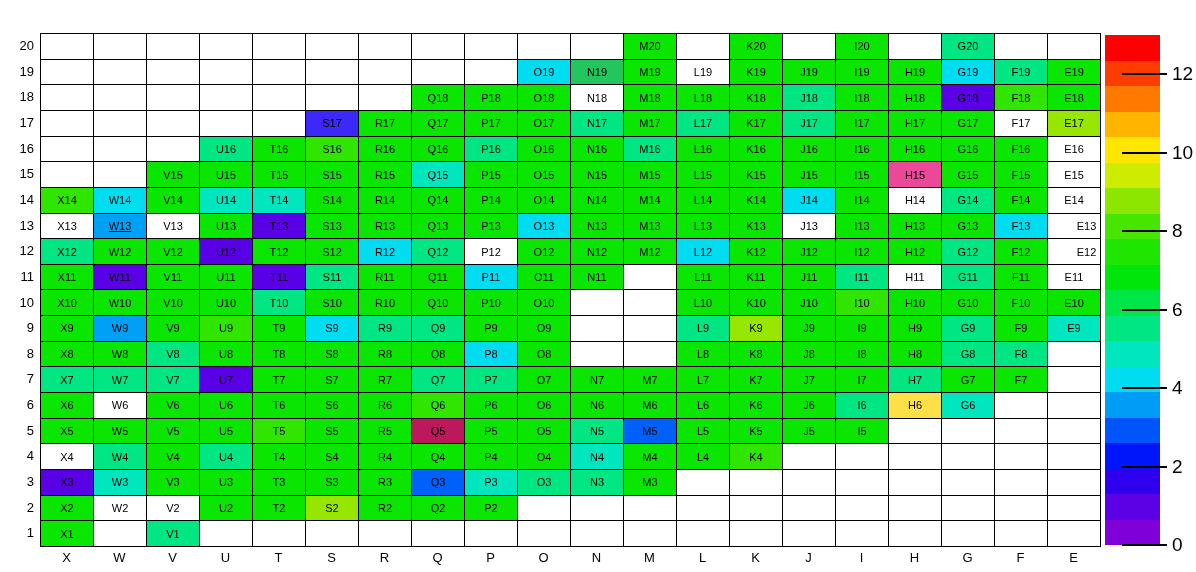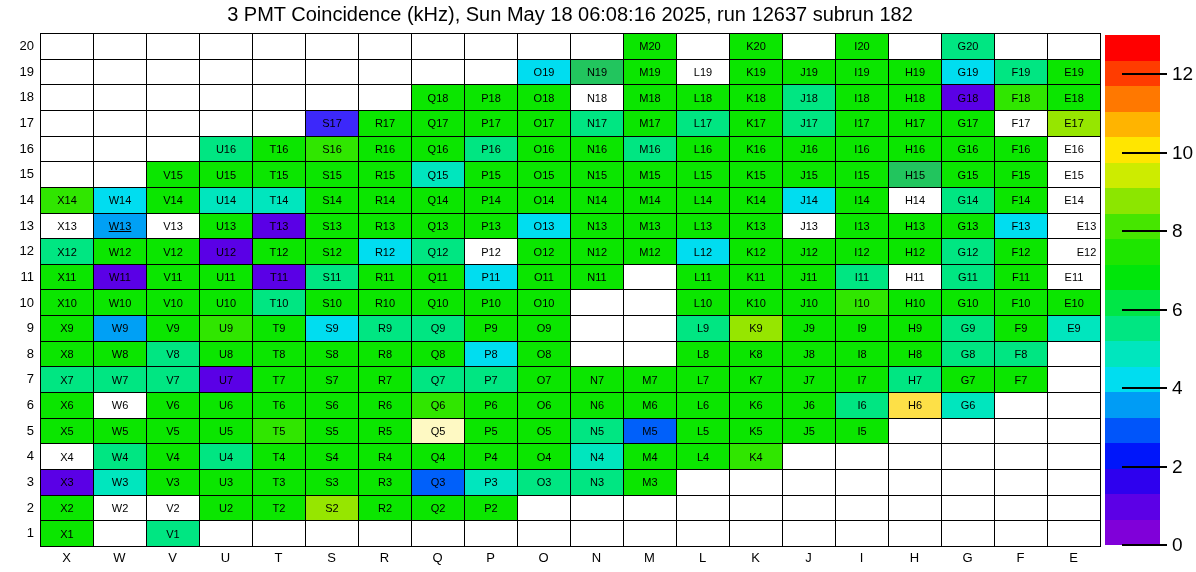--- a/index.html
+++ b/index.html
@@ -45,21 +45,20 @@
     position:absolute;height:2px;background:#000;left:1122px;width:45px;
   }
   .cb-tick-label{
     position:absolute;left:1172px;font-size:19px;color:#000;
   }
 </style>
 </head>
 <body>
 
 <div id="stage">
-  <div id="chart-title">3 PMT Coincidence (kHz), Sun May 18 06:08:16 2025, run 12637 subrun 182</div>
   <div id="grid">
       <div class="cell" style="background: rgb(255, 255, 255);"></div>
       <div class="cell" style="background: rgb(255, 255, 255);"></div>
       <div class="cell" style="background: rgb(255, 255, 255);"></div>
       <div class="cell" style="background: rgb(255, 255, 255);"></div>
       <div class="cell" style="background: rgb(255, 255, 255);"></div>
       <div class="cell" style="background: rgb(255, 255, 255);"></div>
       <div class="cell" style="background: rgb(255, 255, 255);"></div>
       <div class="cell" style="background: rgb(255, 255, 255);"></div>
       <div class="cell" style="background: rgb(255, 255, 255);"></div>
@@ -163,21 +162,21 @@
       <div class="cell" style="background: rgb(11, 230, 0);">R15</div>
       <div class="cell" style="background: rgb(0, 230, 190);">Q15</div>
       <div class="cell" style="background: rgb(11, 230, 0);">P15</div>
       <div class="cell" style="background: rgb(11, 230, 0);">O15</div>
       <div class="cell" style="background: rgb(11, 230, 0);">N15</div>
       <div class="cell" style="background: rgb(11, 230, 0);">M15</div>
       <div class="cell" style="background: rgb(11, 230, 0);">L15</div>
       <div class="cell" style="background: rgb(11, 230, 0);">K15</div>
       <div class="cell" style="background: rgb(11, 230, 0);">J15</div>
       <div class="cell" style="background: rgb(11, 230, 0);">I15</div>
-      <div class="cell" style="background: #22c55e;">H15</div>
+      <div class="cell" style="background: #ec4899;">H15</div>
       <div class="cell" style="background: rgb(11, 230, 0);">G15</div>
       <div class="cell" style="background: rgb(11, 230, 0);">F15</div>
       <div class="cell" style="background: rgb(255, 255, 255);">E15</div>
       <div class="cell" style="background: rgb(48, 230, 0);">X14</div>
       <div class="cell" style="background: rgb(0, 221, 240);">W14</div>
       <div class="cell" style="background: rgb(11, 230, 0);">V14</div>
       <div class="cell" style="background: rgb(0, 230, 190);">U14</div>
       <div class="cell" style="background: rgb(0, 230, 190);">T14</div>
       <div class="cell" style="background: rgb(11, 230, 0);">S14</div>
       <div class="cell" style="background: rgb(11, 230, 0);">R14</div>
@@ -354,21 +353,21 @@
       <div class="cell" style="background: rgb(0, 230, 190);">G6</div>
       <div class="cell" style="background: rgb(255, 255, 255);"></div>
       <div class="cell" style="background: rgb(255, 255, 255);"></div>
       <div class="cell" style="background: rgb(11, 230, 0);">X5</div>
       <div class="cell" style="background: rgb(11, 230, 0);">W5</div>
       <div class="cell" style="background: rgb(11, 230, 0);">V5</div>
       <div class="cell" style="background: rgb(11, 230, 0);">U5</div>
       <div class="cell" style="background: rgb(48, 230, 0);">T5</div>
       <div class="cell" style="background: rgb(11, 230, 0);">S5</div>
       <div class="cell" style="background: rgb(11, 230, 0);">R5</div>
-      <div class="cell" style="background: #fef9c3;">Q5</div>
+      <div class="cell" style="background: #be185d;">Q5</div>
       <div class="cell" style="background: rgb(11, 230, 0);">P5</div>
       <div class="cell" style="background: rgb(11, 230, 0);">O5</div>
       <div class="cell" style="background: rgb(0, 230, 130);">N5</div>
       <div class="cell" style="background: rgb(0, 96, 250);">M5</div>
       <div class="cell" style="background: rgb(11, 230, 0);">L5</div>
       <div class="cell" style="background: rgb(11, 230, 0);">K5</div>
       <div class="cell" style="background: rgb(11, 230, 0);">J5</div>
       <div class="cell" style="background: rgb(11, 230, 0);">I5</div>
       <div class="cell" style="background: rgb(255, 255, 255);"></div>
       <div class="cell" style="background: rgb(255, 255, 255);"></div>

